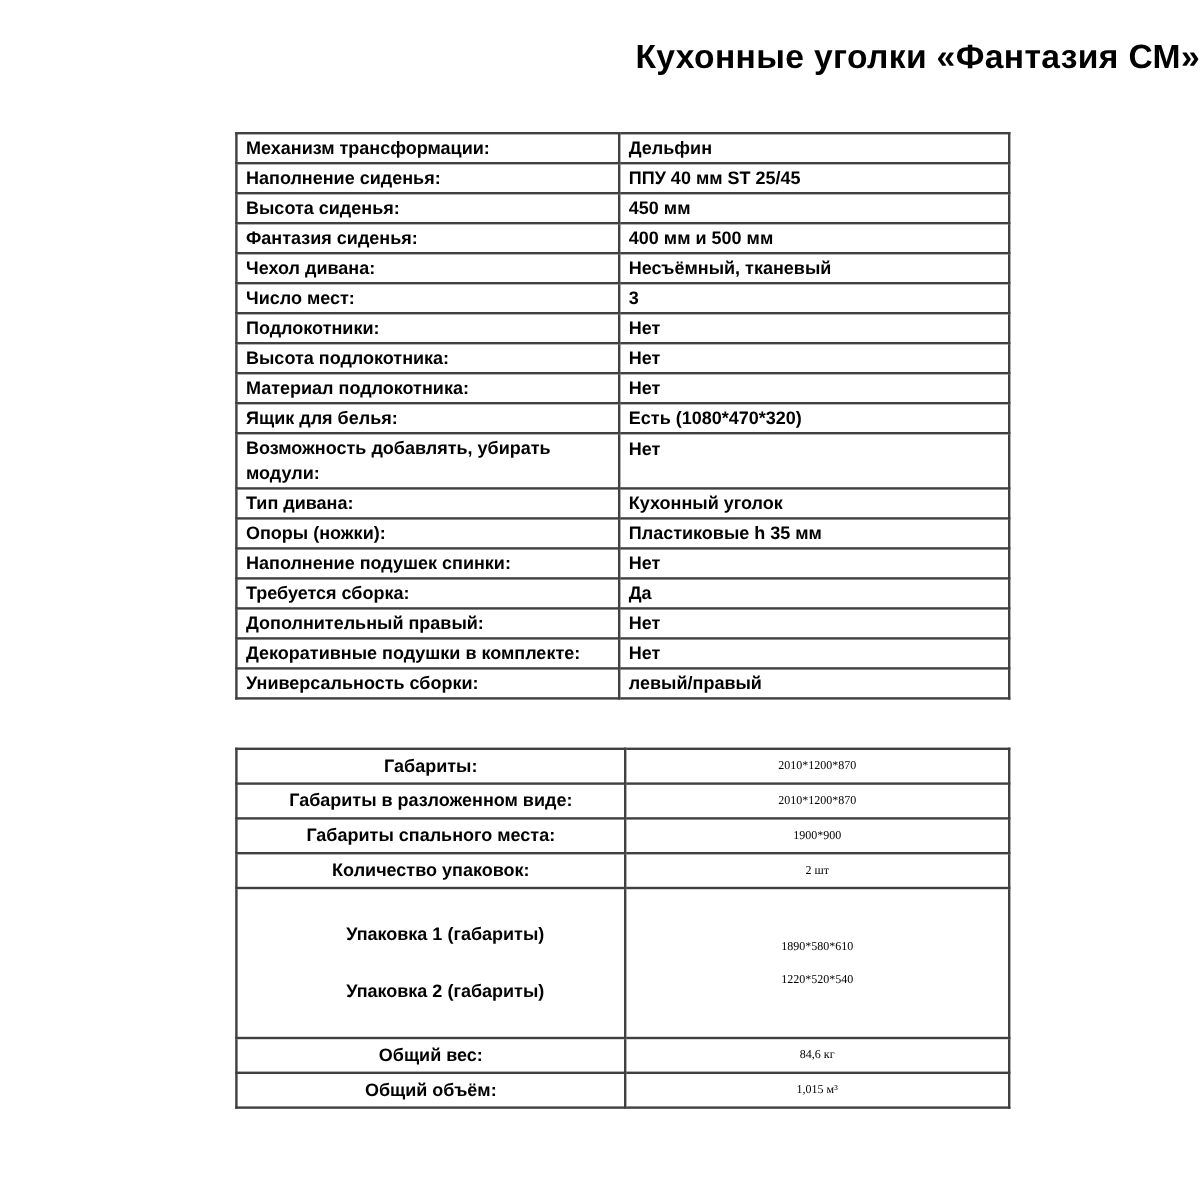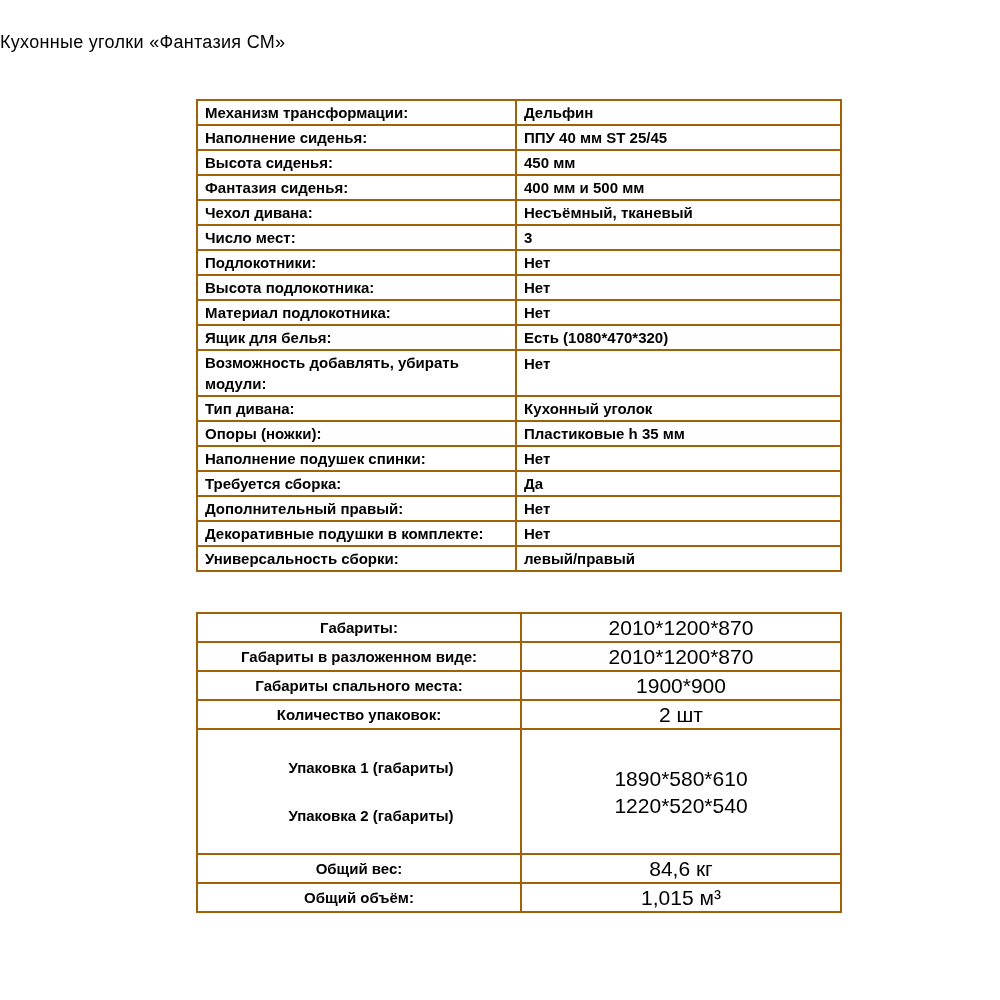--- a/index.html
+++ b/index.html
@@ -6,54 +6,54 @@
   html, body {
     margin: 0; padding: 0;
     width: 1000px; height: 1000px;
     background: #ffffff;
     color: #000000;
     font-family: "Liberation Sans", sans-serif;
     overflow: hidden;
   }
   .page-title {
     margin: 32px 0 0 0;
-    text-align: left;
-    font-size: 18px;
-    font-weight: 400;
+    text-align: right;
+    font-size: 28px;
+    font-weight: 700;
     letter-spacing: 0.3px;
   }
   .tables-wrap {
     margin-left: 196px;
     width: 646px;
   }
   table {
     border-collapse: collapse;
     width: 646px;
     table-layout: fixed;
   }
   td {
-    border: 2px solid #a16207;
+    border: 2px solid #404040;
     padding: 1px 7px;
     font-size: 15px;
     line-height: 21px;
     vertical-align: middle;
     overflow: hidden;
   }
   
   #specs-table { margin-top: 46px; }
   #specs-table td { font-weight: 700; }
   .label-cell { white-space: pre-line; }
   
   #dims-table { margin-top: 40px; text-align: center; }
   #dims-table td { padding: 3px 7px; }
   #dims-table .label-cell { font-weight: 700; }
   #dims-table .value-cell {
-    font-family: Liberation Sans, sans-serif;
+    font-family: Liberation Serif, serif;
     font-weight: 400;
-    font-size: 21px;
+    font-size: 10px;
   }
   .pack-row td { padding: 0 7px; }
   .pack-line {
     height: 27px;
     line-height: 27px;
     white-space: nowrap;
   }
   .pack-row .label-cell .pack-line { padding-left: 24px; }
 </style>
 </head>

